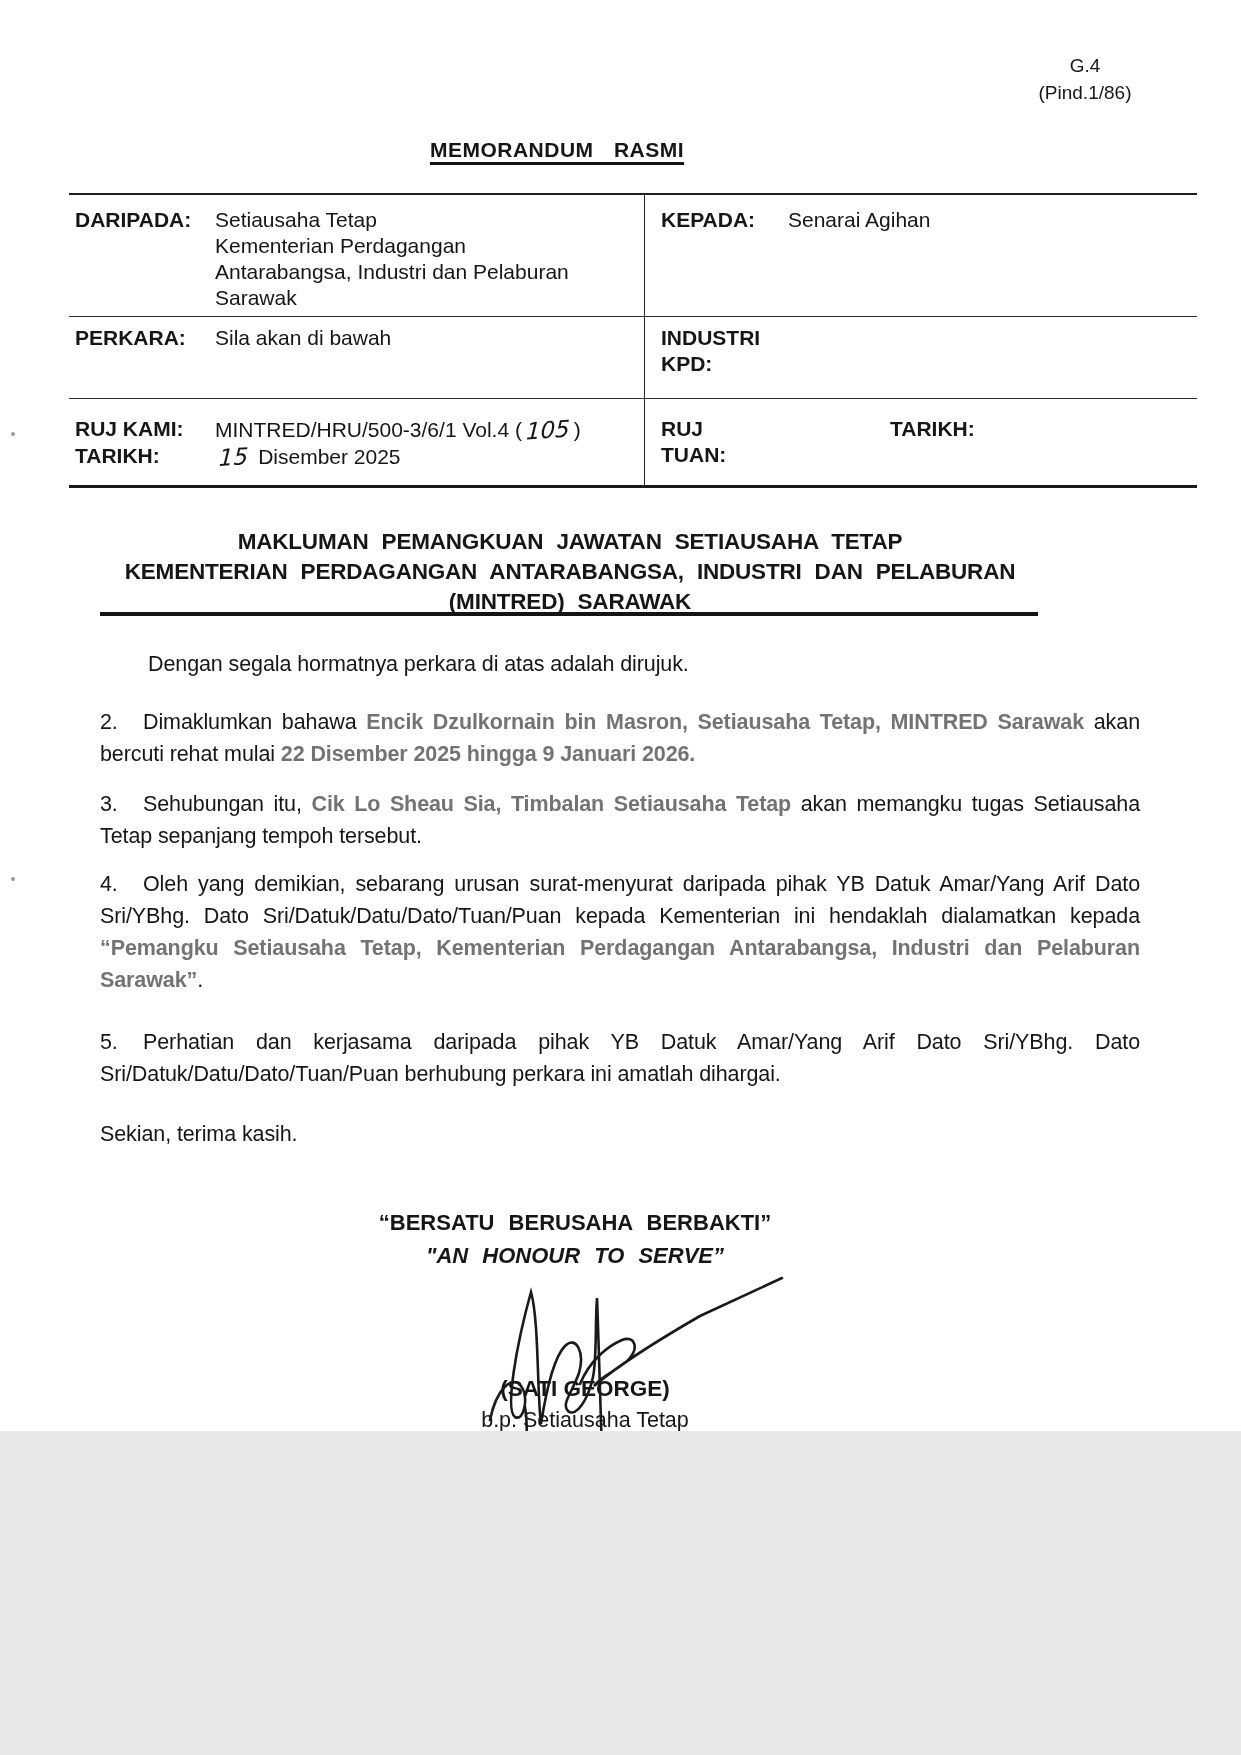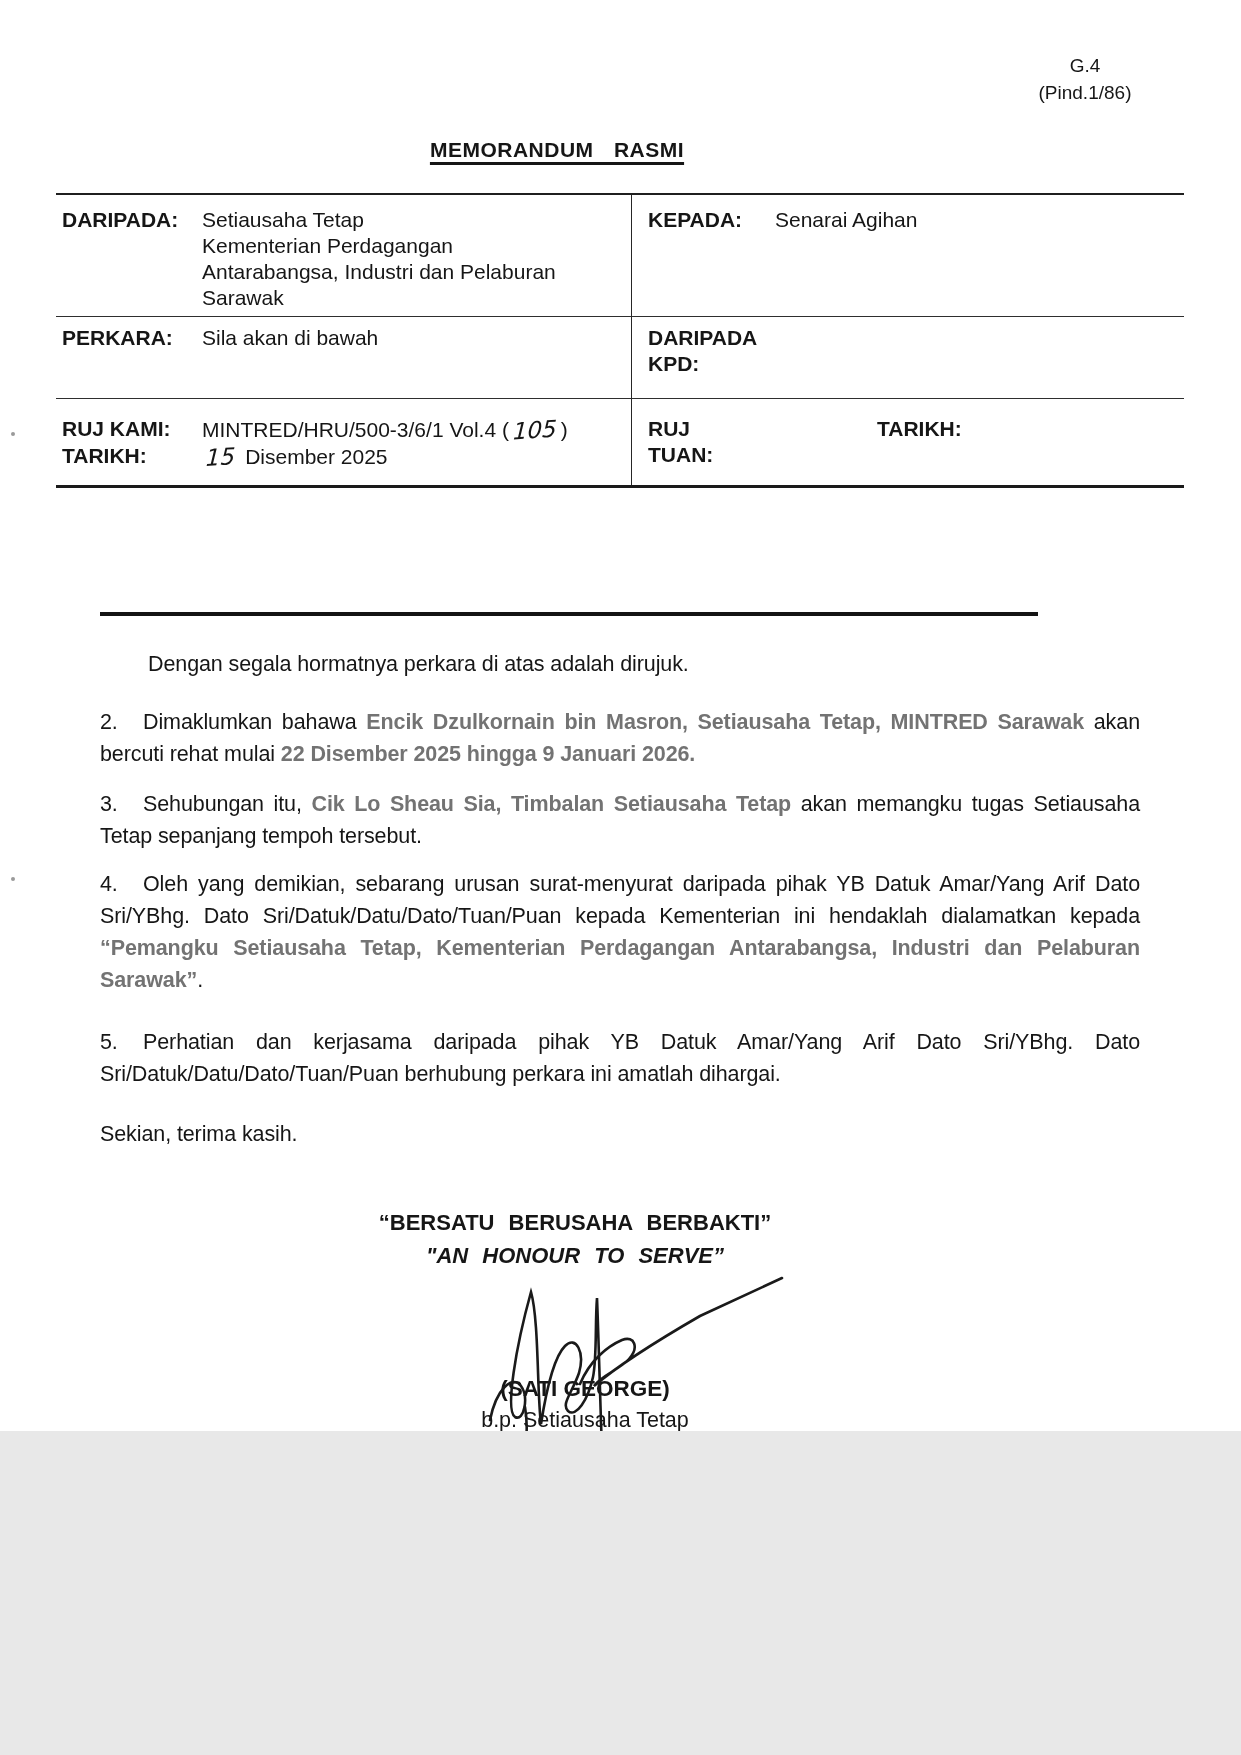--- a/index.html
+++ b/index.html
@@ -6,21 +6,21 @@
   .page{position:relative;width:1241px;height:1431px;background:#ffffff;
         font-family:"Liberation Sans","DejaVu Sans",sans-serif;color:#161616;overflow:hidden;}
 
   .corner{position:absolute;top:52px;left:1005px;width:160px;text-align:center;
           font-size:19px;line-height:27px;}
 
   .title{position:absolute;top:138px;left:57px;width:1000px;text-align:center;
          font-size:21px;font-weight:bold;letter-spacing:.5px;word-spacing:14px;
          text-decoration:underline;text-decoration-thickness:2.5px;text-underline-offset:5px;}
 
-  .memo-table{position:absolute;top:193px;left:56px;width:1128px;display:grid;
+  .memo-table{position:absolute;top:193px;left:69px;width:1128px;display:grid;
               grid-template-columns:575px 553px;grid-template-rows:122px 82px 86px;
               border-top:2px solid #1f1f1f;border-bottom:3px solid #1a1a1a;
               font-size:21px;line-height:26px;}
   .cell{box-sizing:border-box;padding-left:6px;}
   .cell.right{border-left:1.6px solid #262626;padding-left:16px;position:relative;}
   .cell.hb{border-bottom:1.4px solid #2e2e2e;}
   .r1{padding-top:12px;} .r2{padding-top:8px;} .r3{padding-top:17px;}
   .kv{display:flex;align-items:flex-start;}
   .kv .lbl{font-weight:bold;flex:0 0 140px;}
   .cell.right .lbl{flex:0 0 127px;}
@@ -88,40 +88,45 @@
     </div>
 
     <div class="cell r2 hb">
       <div class="kv">
         <span class="lbl">PERKARA:</span>
         <span class="val">Sila akan di bawah</span>
       </div>
     </div>
 
     <div class="cell right r2 hb">
-      <div class="lbl-narrow">DARIPADA KPD:</div>
+      <div class="lbl-narrow">INDUSTRI KPD:</div>
     </div>
 
     <div class="cell r3">
       <div class="kv">
         <span class="lbl">RUJ KAMI:</span>
         <span class="val"><span>MINTRED/HRU/500-3/6/1 Vol.4 (</span><span class="hand">105</span><span>)</span></span>
       </div>
       <div class="kv">
         <span class="lbl">TARIKH:</span>
         <span class="val"><span class="hand">15</span> <span>Disember 2025</span></span>
       </div>
     </div>
 
     <div class="cell right r3">
       <div class="lbl-xnarrow">RUJ TUAN:</div>
       <div class="tarikh2">TARIKH:</div>
     </div>
   </div>
 
+  <div class="subject">
+    <div>MAKLUMAN PEMANGKUAN JAWATAN SETIAUSAHA TETAP</div>
+    <div>KEMENTERIAN PERDAGANGAN ANTARABANGSA, INDUSTRI DAN PELABURAN</div>
+    <div>(MINTRED) SARAWAK</div>
+  </div>
   <div class="subject-rule"></div>
 
   <div class="para noj p1">Dengan segala hormatnya perkara di atas adalah dirujuk.</div>
 
   <div class="para p2"><span class="num">2.</span><span>Dimaklumkan bahawa </span><b>Encik Dzulkornain bin Masron, Setiausaha Tetap, MINTRED Sarawak</b><span> akan bercuti rehat mulai </span><b>22 Disember 2025 hingga 9 Januari 2026.</b></div>
 
   <div class="para p3"><span class="num">3.</span><span>Sehubungan itu, </span><b>Cik Lo Sheau Sia, Timbalan Setiausaha Tetap</b><span> akan memangku tugas Setiausaha Tetap sepanjang tempoh tersebut.</span></div>
 
   <div class="para p4"><span class="num">4.</span><span>Oleh yang demikian, sebarang urusan surat-menyurat daripada pihak YB Datuk Amar/Yang Arif Dato Sri/YBhg. Dato Sri/Datuk/Datu/Dato/Tuan/Puan kepada Kementerian ini hendaklah dialamatkan kepada </span><b>“Pemangku Setiausaha Tetap, Kementerian Perdagangan Antarabangsa, Industri dan Pelaburan Sarawak”</b><span>.</span></div>
 

